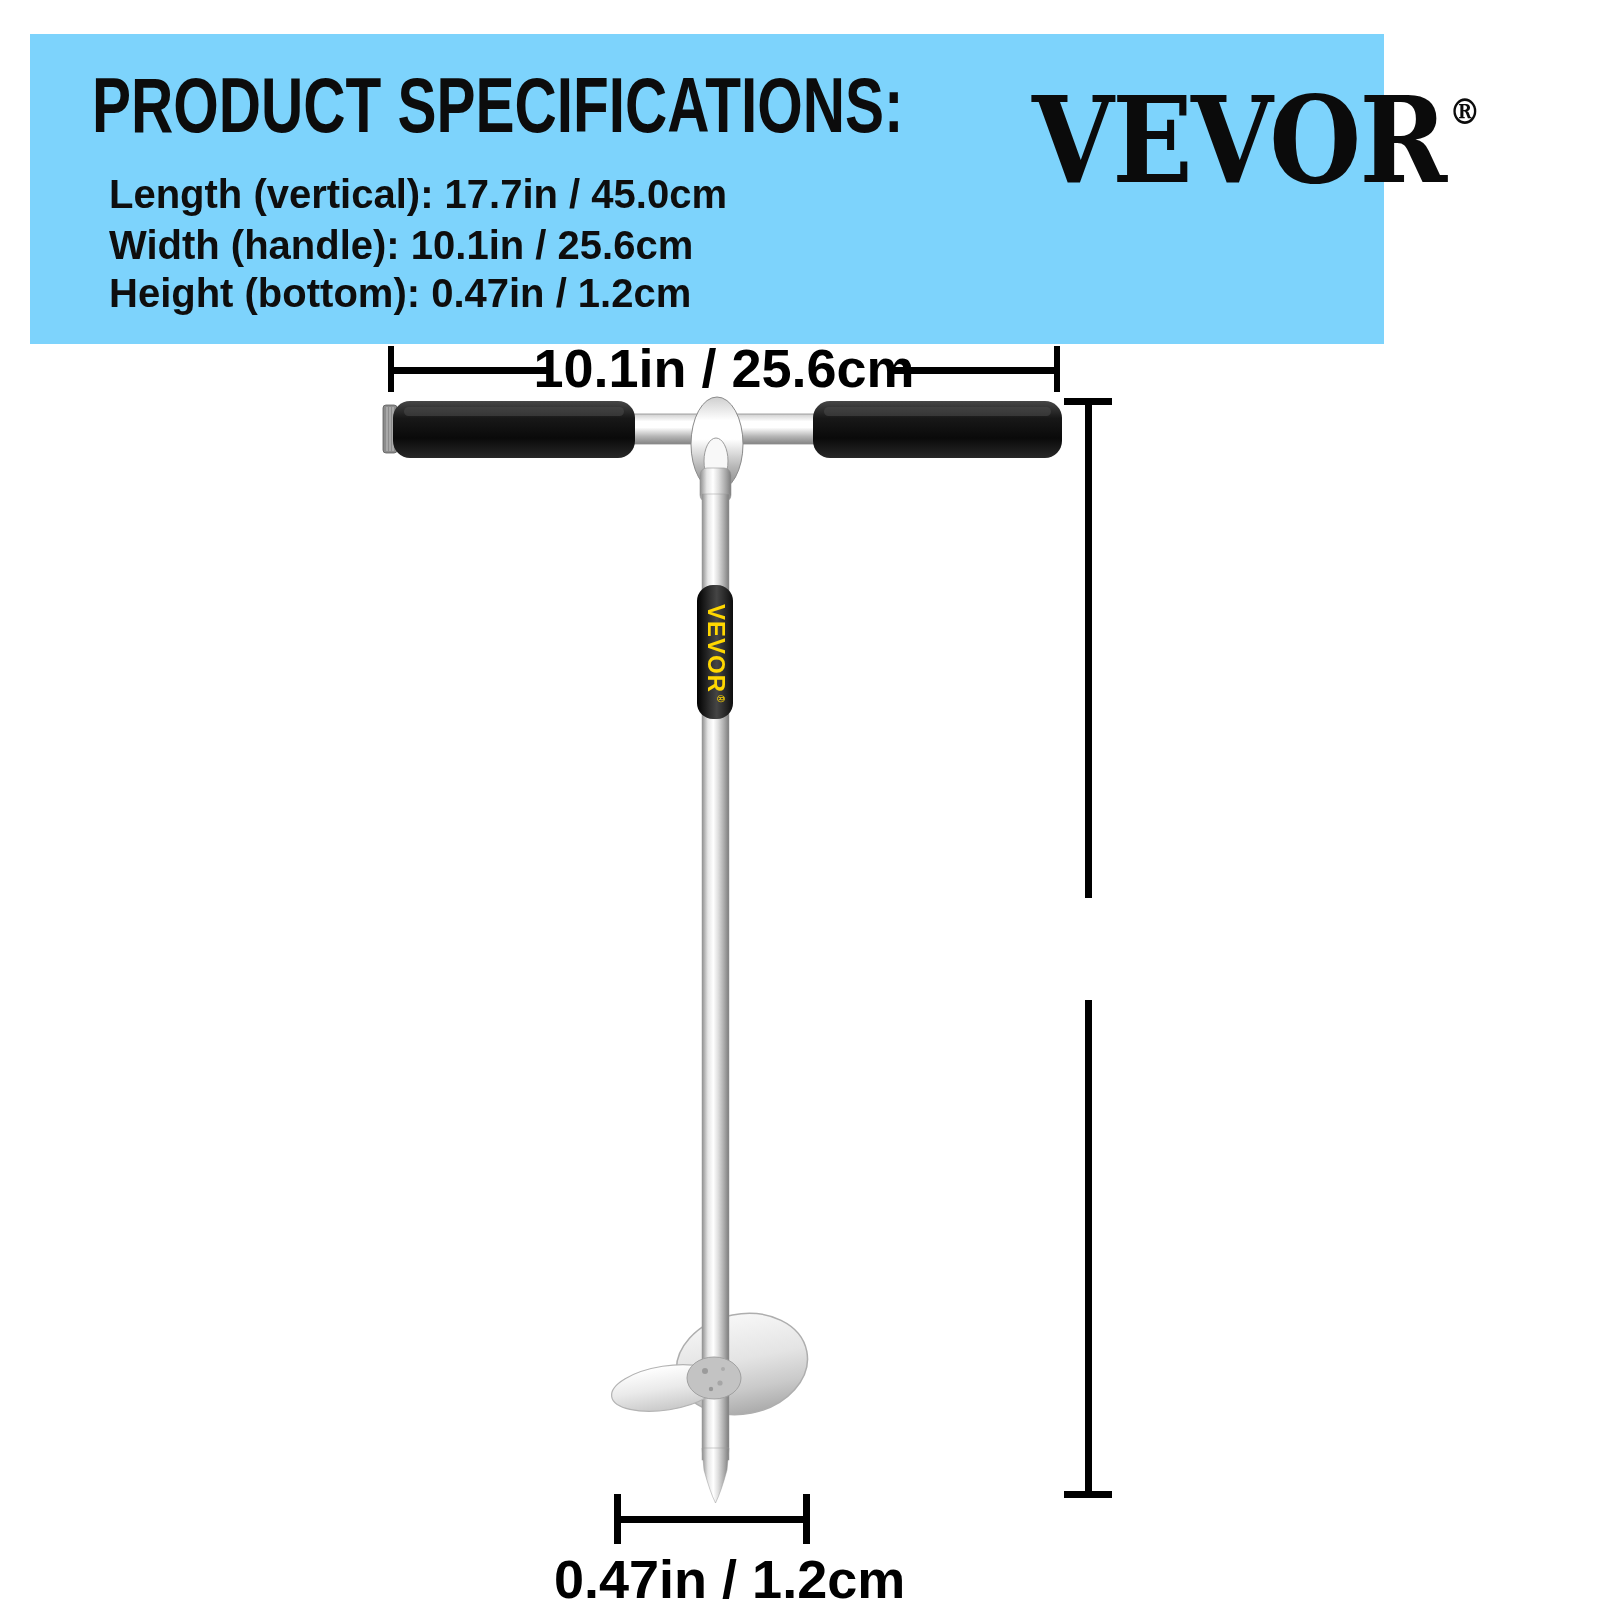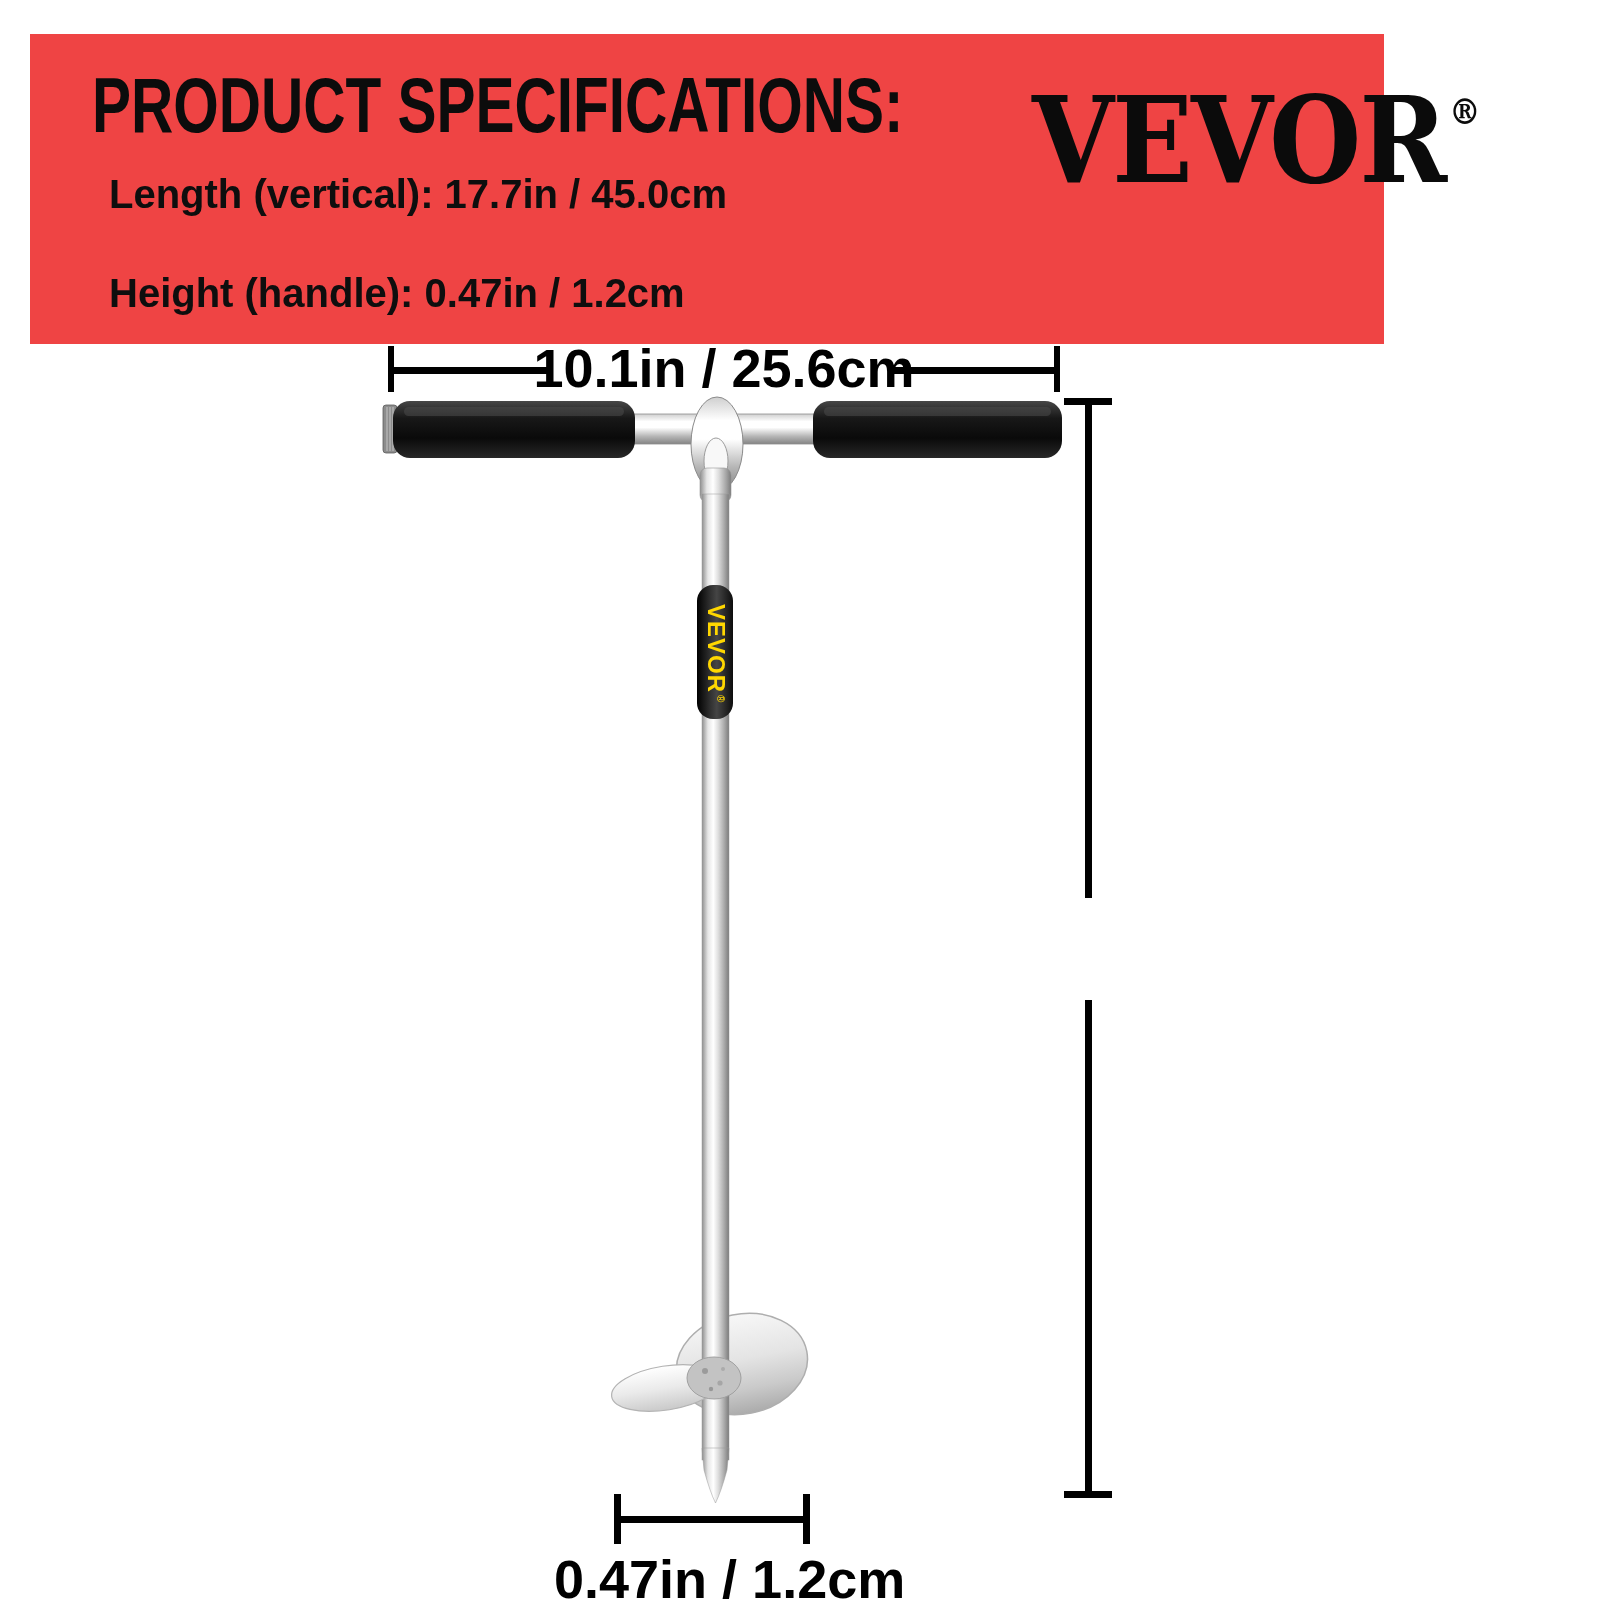--- a/index.html
+++ b/index.html
@@ -3,21 +3,21 @@
 <meta charset="utf-8">
 <style>
   html,body{margin:0;padding:0;background:#ffffff;}
   .stage{
     position:relative;width:1600px;height:1600px;background:#ffffff;overflow:hidden;
     font-family:"Liberation Sans",sans-serif;color:#0d0d0d;
   }
   
   .banner{
     position:absolute;left:30px;top:34px;width:1354px;height:310px;
-    background:#ef4444;
+    background:#7dd3fc;
   }
   .banner-title{
     position:absolute;left:62px;top:32px;margin:0;
     font-size:78px;font-weight:bold;line-height:1;letter-spacing:0px;
     transform:scaleX(0.75);transform-origin:left top;white-space:nowrap;color:#0c0c0c;
   }
   .spec-line{
     position:absolute;left:63px;margin:16px;
     font-size:40px;font-weight:bold;line-height:1;white-space:nowrap;color:#0e0e0e;
   }
@@ -59,21 +59,22 @@
   .tool-svg{position:absolute;left:370px;top:383px;width:720px;height:1130px;}
 </style>
 </head>
 <body>
 
 <div class="stage">
 
   <header class="banner">
     <h1 class="banner-title">PRODUCT SPECIFICATIONS:</h1>
     <p class="spec-line spec-1">Length (vertical): 17.7in / 45.0cm</p>
-    <p class="spec-line spec-3">Height (handle): 0.47in / 1.2cm</p>
+    <p class="spec-line spec-2">Width (handle): 10.1in / 25.6cm</p>
+    <p class="spec-line spec-3">Height (bottom): 0.47in / 1.2cm</p>
     <div class="logo"><span>VEVOR</span><sup>®</sup></div>
   </header>
 
   <svg class="tool-svg" viewBox="370 383 720 1130" xmlns="http://www.w3.org/2000/svg">
     <defs>
       <linearGradient id="gBarV" x1="0" y1="0" x2="0" y2="1">
         <stop offset="0" stop-color="#cfcfcf"></stop>
           <stop offset="0.25" stop-color="#ffffff"></stop>
         <stop offset="0.45" stop-color="#ffffff"></stop>
           <stop offset="0.75" stop-color="#b5b5b5"></stop>

